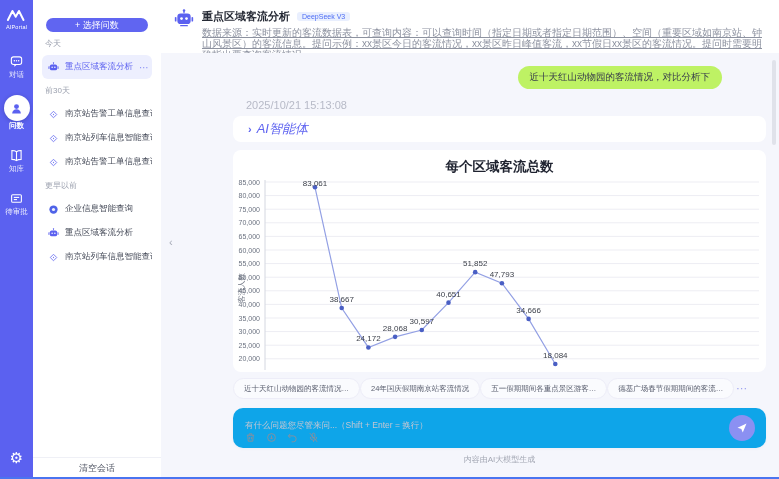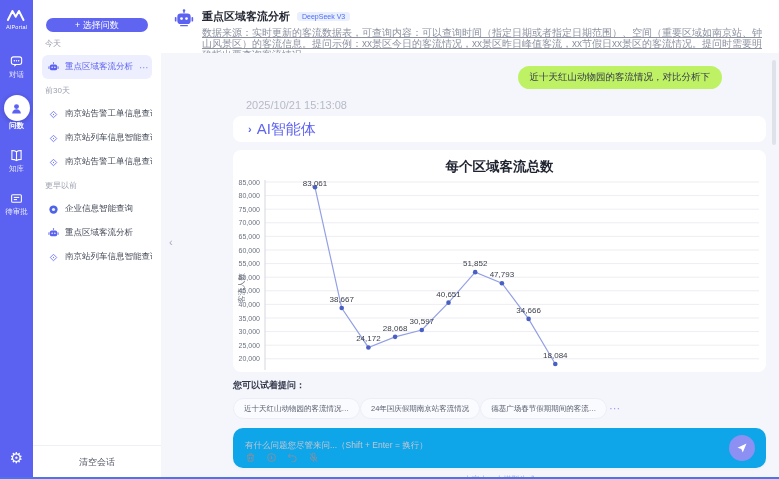--- a/index.html
+++ b/index.html
@@ -27,42 +27,42 @@
   .new-btn { margin:18px auto 0; width:102px; height:14px; border:none; border-radius:13px; background:#6065f1; color:#fff;
              font-size:9px; display:flex; align-items:center; justify-content:center; cursor:pointer;
              font-family:inherit; }
   .p-sections { padding:0 9px; flex:1; overflow:hidden; }
   .p-label { margin:6px 3px 6px; font-size:8px; color:#9ba0ae; }
   .convo-item { height:24px; border-radius:6px; display:flex; align-items:center; gap:6px; padding:0 6px;
                 font-size:8.5px; color:#454a58; cursor:pointer; white-space:nowrap; overflow:hidden; }
   .convo-item svg { width:11px; height:11px; flex-shrink:0; }
   .convo-item.active { background:#edeffe; color:#5f64f0; }
   .convo-more { margin-left:auto; color:#8f94f5; font-size:10px; letter-spacing:1px; cursor:pointer; }
-  .clear-bar { border-top:1px solid #eff0f6; height:34px; display:flex; align-items:center; justify-content:center;
+  .clear-bar { border-top:1px solid #eff0f6; height:22px; display:flex; align-items:center; justify-content:center;
                font-size:9px; color:#565b69; cursor:pointer; }
   .collapse { position:absolute; left:136px; top:236px; font-size:11px; color:#a7abb8; cursor:pointer; }
 
   
   .main { flex:1; display:flex; flex-direction:column; overflow:hidden; }
   .agent-header { background:#fff; padding:9px 16px 0 13px; height:53px; display:flex; gap:8px; flex-shrink:0; }
   .agent-avatar svg { width:20px; height:20px; }
   .agent-head-col { flex:1; min-width:0; }
   .agent-title-row { display:flex; align-items:center; gap:7px; }
   .agent-title { font-size:11px; font-weight:bold; color:#262a35; }
   .model-badge { font-size:7px; color:#4c6cf4; background:#e9effe; border-radius:3px; padding:1px 5px; }
   .agent-desc { margin-top:3px; font-size:10px; line-height:11px; color:#8d92a0;text-decoration:underline; }
 
   .chat { flex:1; min-height:0; background:#f5f6fc; padding:13px 13px 0 72px; }
   .bubble-row { display:flex; justify-content:flex-end; padding-right:44px; }
   .bubble { background:#bef264; border-radius:14px; padding:5px 12px; font-size:9.5px; color:#34384a; }
   .timestamp { margin:10px 0 0 13px; font-size:11px; color:#b7bac7; }
   .expander { margin-top:5px; height:26px; background:#fff; border-radius:8px; display:flex; align-items:center;
               gap:5px; padding-left:15px; cursor:pointer; }
   .chev { color:#5f64f0; font-size:11px; font-weight:bold; }
-  .expander-label { color:#5f64f0; font-size:15px; }
+  .expander-label { color:#5f64f0; font-size:13px;font-style:italic; }
 
   .chart-card { margin-top:8px; height:222px; background:#fff; border-radius:8px; overflow:hidden; padding-top:8px; }
   .chart-title { width:72%; margin:0 auto; text-align:center; font-family:"DejaVu Serif","Liberation Serif",serif;
                  font-weight:bold; font-size:13.5px; color:#1f2330; }
   #chart-svg { display:block; margin-top:2px; }
 
   .try-label { margin-top:7px; font-size:9px; font-weight:bold; color:#33374a; }
   .chips { margin-top:6px; display:flex; align-items:center; }
   .chip { height:21px; border-radius:11px; background:#fafbfe; border:1px solid #ededf8; padding:0 10px;
           font-size:7.5px; color:#5b6070; display:flex; align-items:center; cursor:pointer; white-space:nowrap;
@@ -316,24 +316,24 @@
             <text x="242.2" y="88.16256" text-anchor="middle" font-size="8" fill="#3d414b">51,852</text>
             <circle cx="268.9" cy="105.20303999999999" r="2.3" fill="#4a5fc4"></circle>
             <text x="268.9" y="99.20303999999999" text-anchor="middle" font-size="8" fill="#3d414b">47,793</text>
             <circle cx="295.6" cy="140.90848" r="2.3" fill="#4a5fc4"></circle>
             <text x="295.6" y="134.90848" text-anchor="middle" font-size="8" fill="#3d414b">34,666</text>
             <circle cx="322.29999999999995" cy="186.01152" r="2.3" fill="#4a5fc4"></circle>
             <text x="322.29999999999995" y="180.01152" text-anchor="middle" font-size="8" fill="#3d414b">18,084</text>
           </svg>
       </div>
 
-      <div class="try-label">您可以试着提问：</div>
       <div class="chips" id="chips">
           <button class="chip">近十天红山动物园的客流情况…</button>
           <button class="chip">24年国庆假期南京站客流情况</button>
+          <button class="chip">五一假期期间各重点景区游客…</button>
           <button class="chip">德基广场春节假期期间的客流…</button>
           <span class="chip-more">⋯</span>
         </div>
 
       <div class="composer">
         <input type="text" value="" placeholder="有什么问题您尽管来问...（Shift + Enter = 换行）" style="">
         <div class="composer-icons">
           <svg viewBox="0 0 24 24" fill="none" stroke="currentColor" stroke-width="2">
               <path d="M4 7h16M9 7V4h6v3M6 7l1 13h10l1-13"></path>
               <line x1="10" y1="11" x2="10" y2="16"></line>

